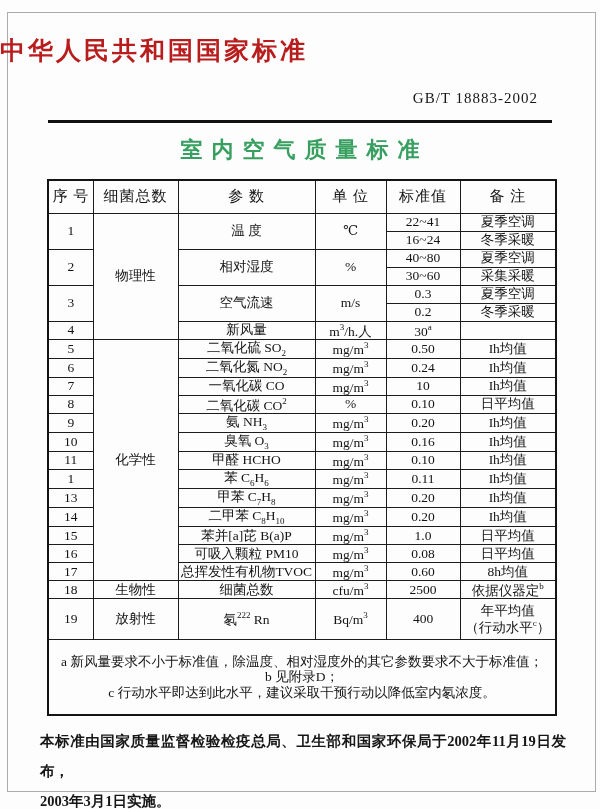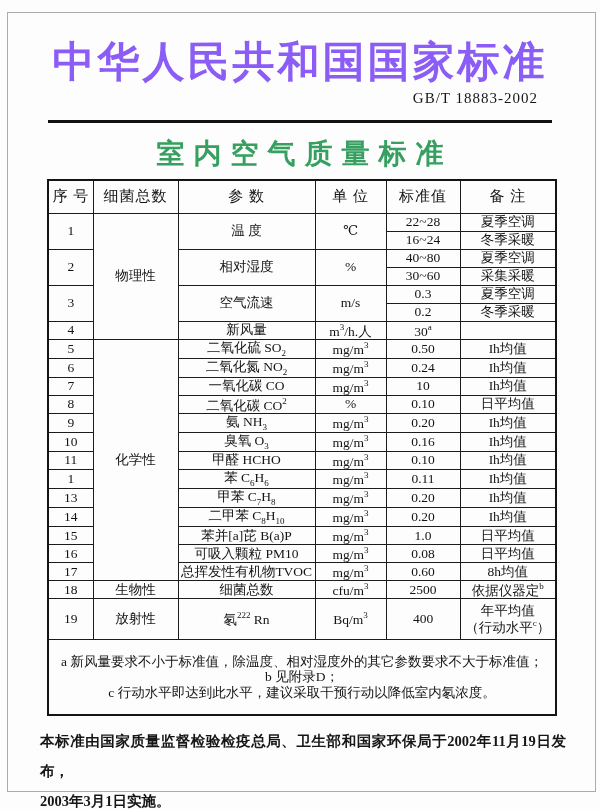--- a/index.html
+++ b/index.html
@@ -9,34 +9,34 @@
     position: relative; width: 600px; height: 809px;
     background: #fdfdfd; overflow: hidden; margin: 0 auto;
     color: #1a1a1a;
   }
   .page-frame {
     position: absolute; left: 7px; top: 12px; width: 589px; height: 780px;
     border: 1px solid #ababab; pointer-events: none;
   }
   .title {
     position: absolute; left: 0; right: 0; top: 34px;
-    text-align: center; font-size: 42px; font-weight: bold;
-    letter-spacing: 3px; color: #8b5cf6; white-space: nowrap;
+    text-align: left; font-size: 25px; font-weight: bold;
+    letter-spacing: 3px; color: #b91c1c; white-space: nowrap;
   }
   .std-no {
     position: absolute; right: 62px; top: 90px;
     font-size: 15px; letter-spacing: 1px; color: #161616;
   }
   .rule {
     position: absolute; left: 48px; top: 120px; width: 504px; height: 3px;
     background: #111;
   }
   .subtitle {
     position: absolute; left: 0; right: 0; top: 135px;
-    text-align: center; font-size: 28px; font-weight: bold;
+    text-align: center; font-size: 22px; font-weight: bold;
     letter-spacing: 9px; text-indent: 9px; color: #37a060; white-space: nowrap;
   }
   table.std {
     position: absolute; left: 47px; top: 179px; width: 508px;
     border-collapse: collapse; table-layout: fixed;
     border: 2px solid #141414;
     font-family: "Liberation Serif", "DejaVu Serif", serif;
   }
   table.std th, table.std td {
     border: 1px solid #1c1c1c; text-align: center; vertical-align: middle;
@@ -87,21 +87,21 @@
           <th>标准值</th>
           <th>备 注</th>
         </tr>
     </thead>
     <tbody id="table-body">
         <tr>
           <td rowspan="2">1</td>
           <td rowspan="7">物理性</td>
           <td rowspan="2">温 度</td>
           <td rowspan="2">℃</td>
-          <td>22~28</td>
+          <td>22~41</td>
           <td>夏季空调</td>
         </tr>
         <tr>
           <td>16~24</td>
           <td>冬季采暖</td>
         </tr>
         <tr>
           <td rowspan="2">2</td>
           <td rowspan="2">相对湿度</td>
           <td rowspan="2">%</td>

